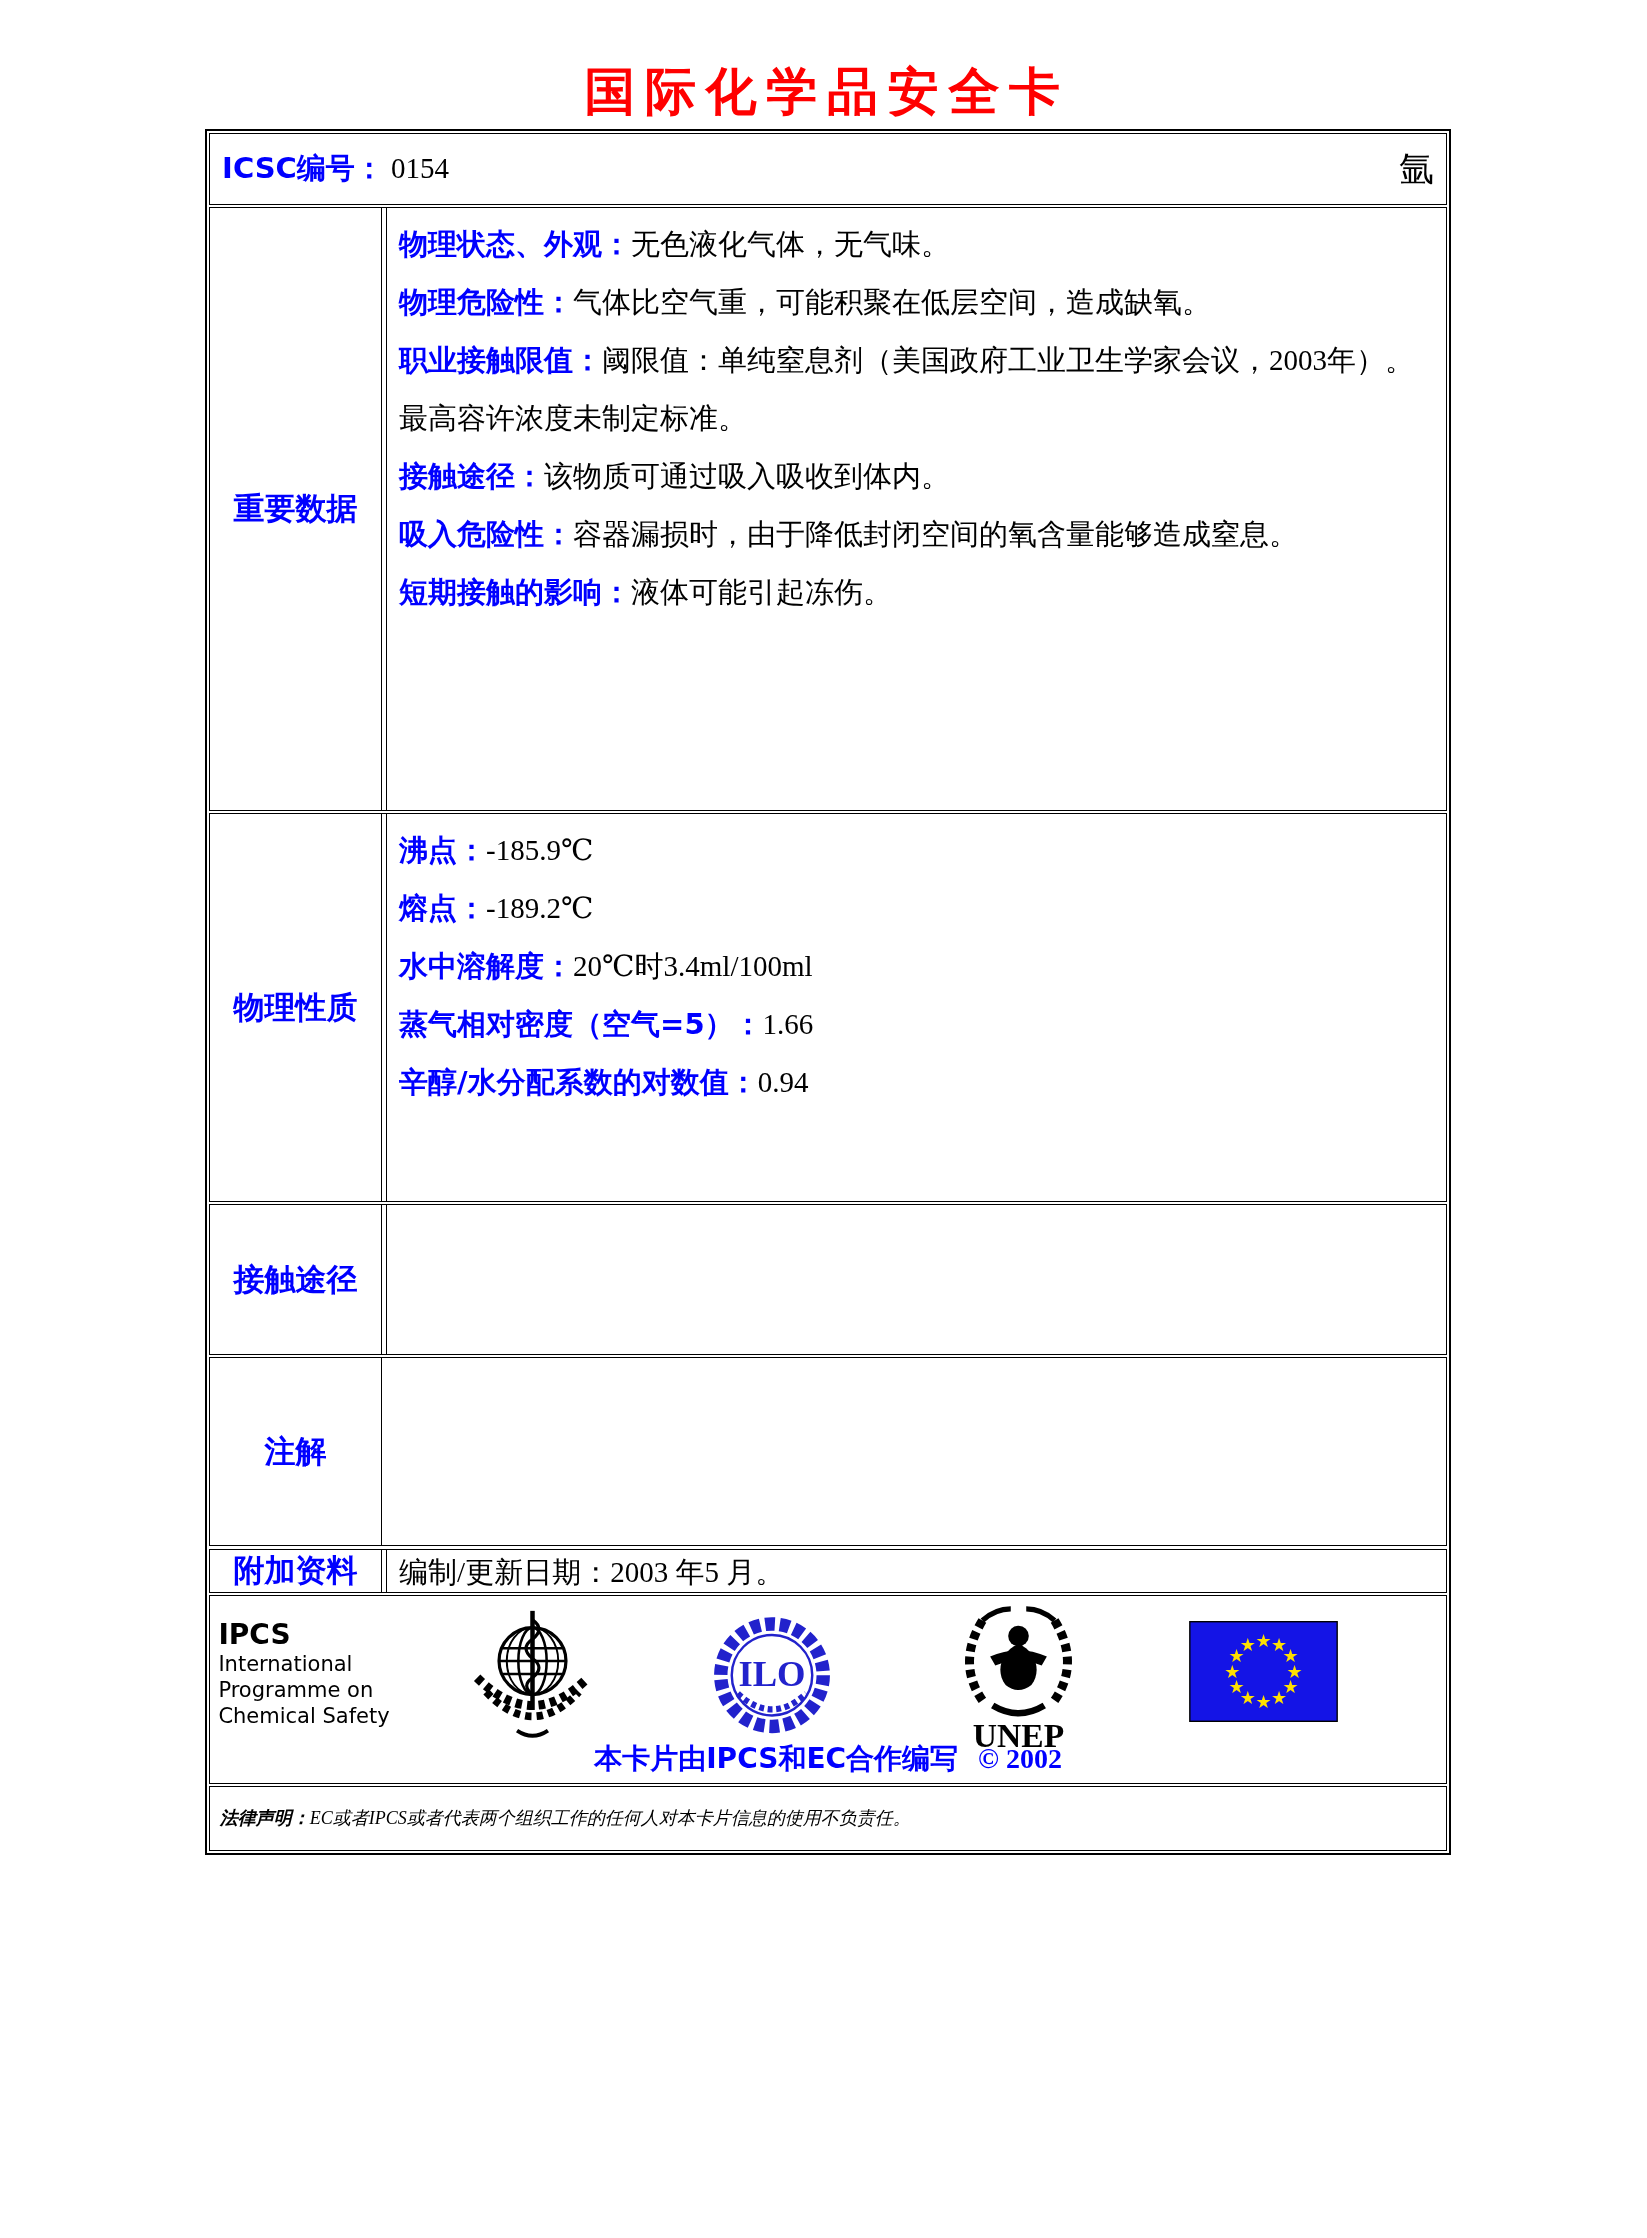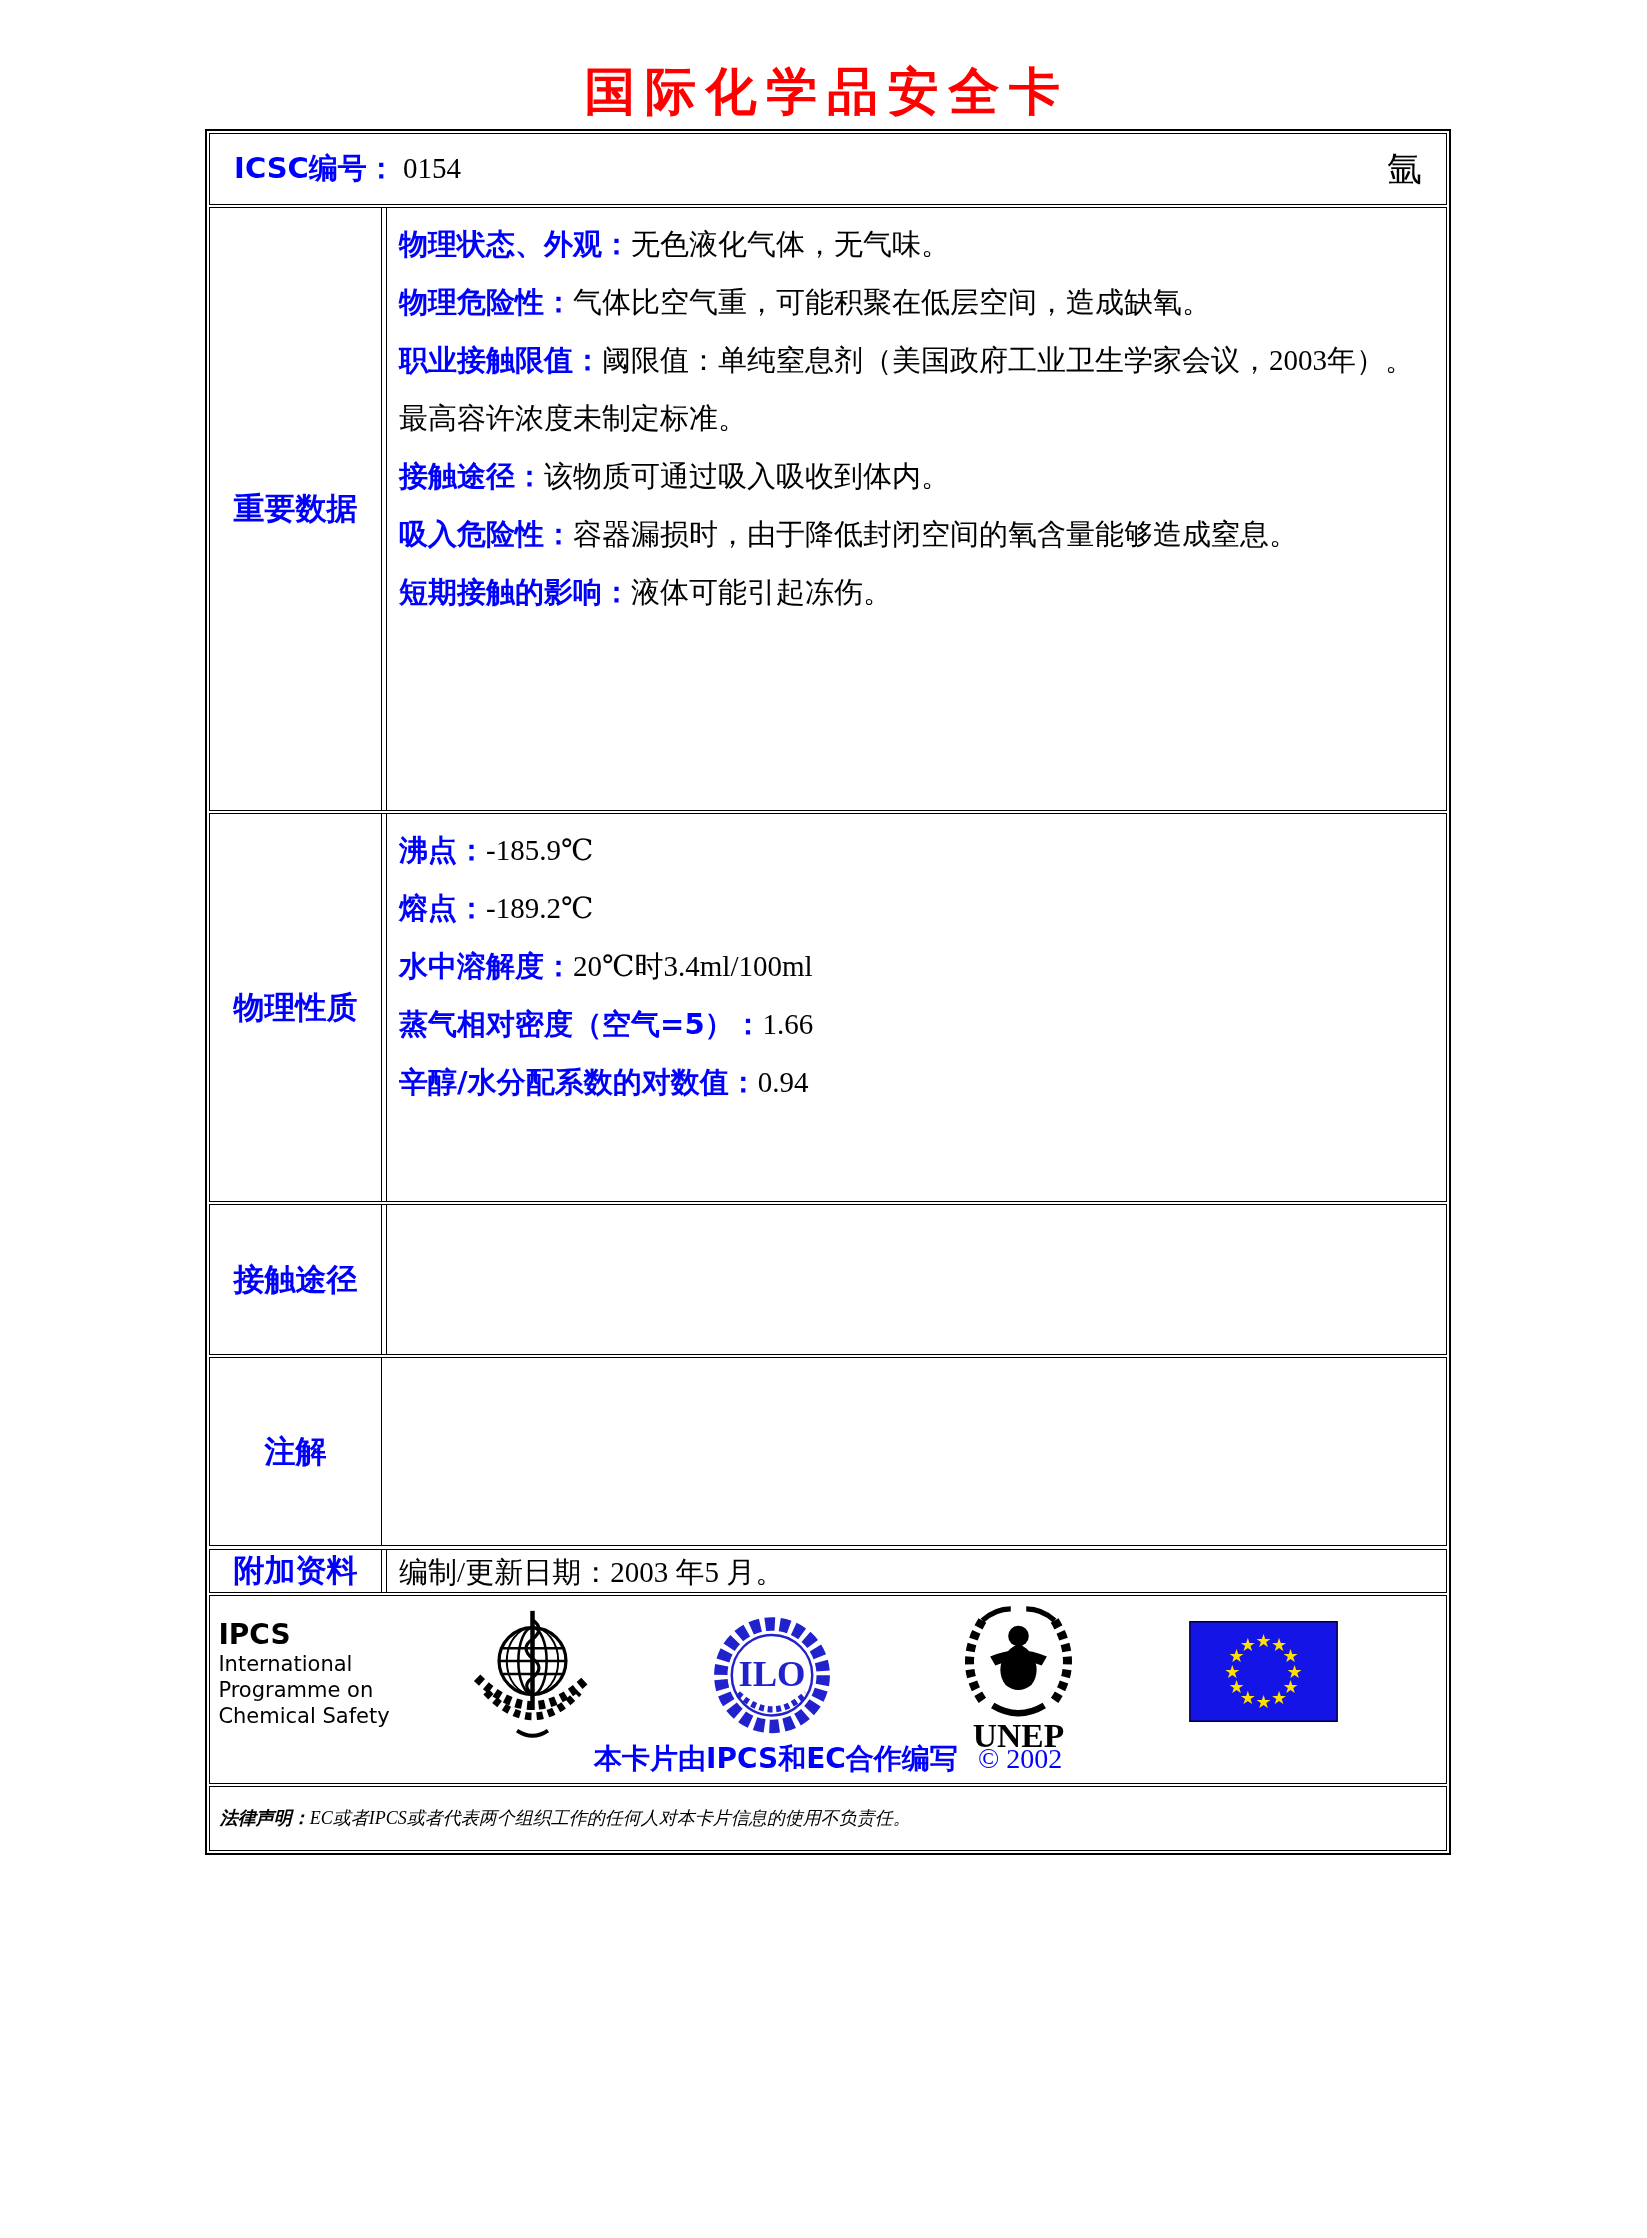--- a/index.html
+++ b/index.html
@@ -34,21 +34,21 @@
     flex:1 1 auto; border-left:1.4px solid #000; margin-left:3.5px;
     padding:7px 12.5px; box-sizing:border-box; overflow:hidden;
   }
   .line { font-size:29px; line-height:58px; }
   .blab {
     font-family:"DejaVu Sans","Liberation Sans",sans-serif;
     font-weight:bold; color:#0000ff;
   }
   .btxt { color:#000; }
 
-  .sec-header { min-height:72px; align-items:center; padding:0 24px; justify-content:space-between; }
+  .sec-header { min-height:72px; align-items:center; padding:0 12px; justify-content:space-between; }
   .icsc-left { font-size:29px; display:flex; align-items:baseline; gap:7px; }
   .chem-name { font-size:35px; }
 
   .sec-important { min-height:604px; }
   .sec-physical  { min-height:389px; }
   .sec-env       { min-height:151px; }
   .sec-notes     { min-height:189px; }
   .sec-additional{ min-height:44px; }
   .sec-additional .ccell { display:flex; align-items:flex-end; padding-top:1.4px; padding-bottom:1.4px; }
   .sec-additional .line { line-height:36px; }
@@ -64,21 +64,21 @@
   .logo { position:absolute; }
   .logo-who  { left:258px;  top:11px; }
   .logo-ilo  { left:501px;  top:14px; }
   .logo-unep { left:744px; top:9.7px; }
   .logo-eu   { left:979px; top:25px; }
   .tagline {
     position:absolute; left:0; right:0; bottom:4.2px; text-align:center;
     color:#0000ff; font-size:28px;
   }
   .tagline .tl-main { font-family:"DejaVu Sans","Liberation Sans",sans-serif; font-weight:bold; }
-  .tagline .tl-copy { font-family:"Liberation Serif","DejaVu Serif",serif; margin-left:20px; }
+  .tagline .tl-copy { font-family:"Liberation Serif","DejaVu Serif",serif; margin-left:20px;font-weight:bold; }
 
   .sec-legal { min-height:65px; align-items:center; padding:0 9.7px; }
   .legal-row { font-size:18px;font-style:italic; }
   .legal-label {
     font-family:"DejaVu Sans","Liberation Sans",sans-serif;
     font-weight:bold; color:#000;
   }
 </style>
 </head>
 <body>

